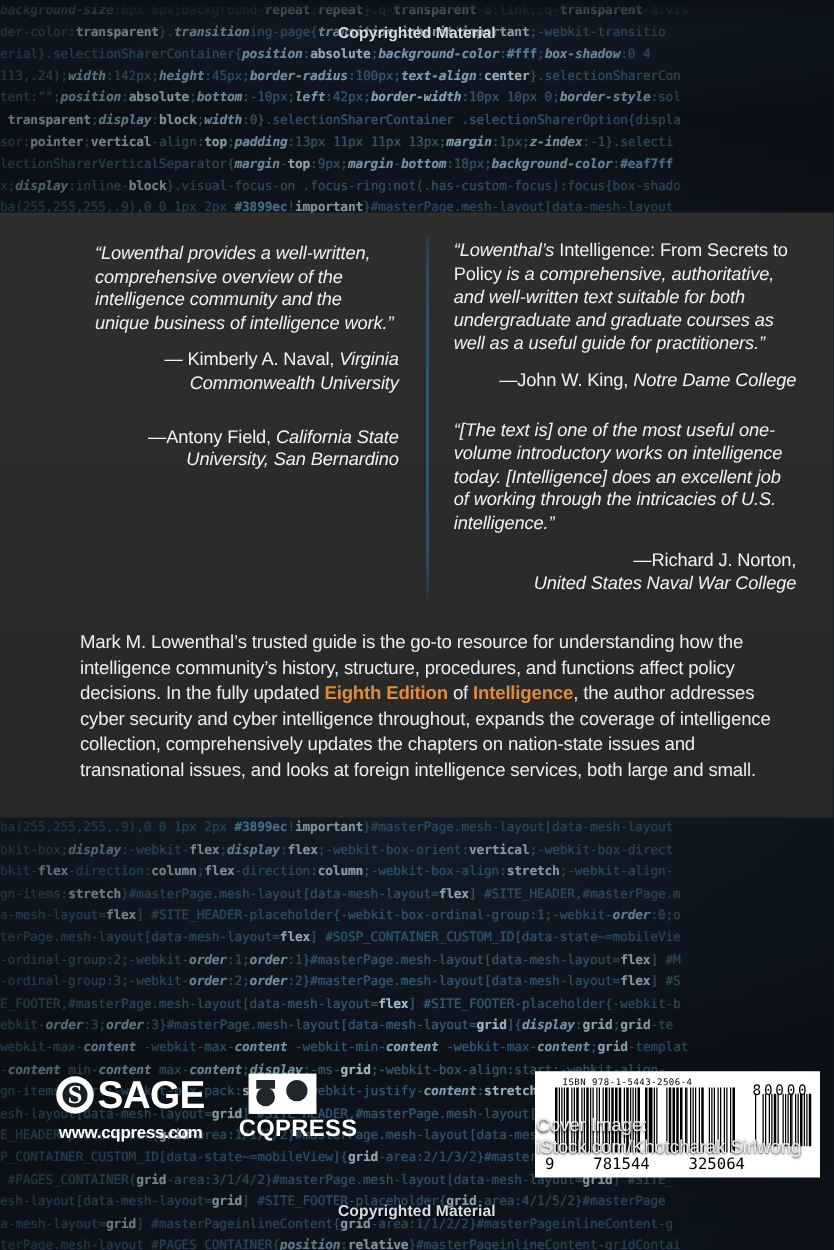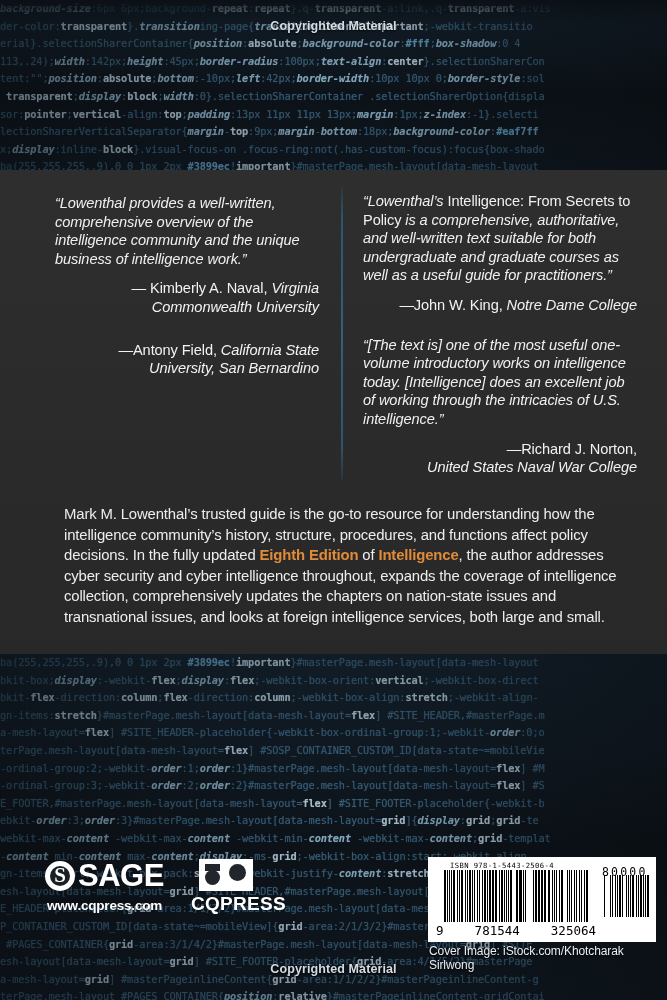--- a/index.html
+++ b/index.html
@@ -81,21 +81,21 @@
     pointer-events:none;
   }
 
   .quotes {
     position:absolute;
     left:0; top:12px;
     width:667px; height:305px;
     display:flex;
   }
   .qcol { position:relative; }
-  .qcol.left  { width:341px; padding:12px 22px 0 55px; }
+  .qcol.left  { width:341px; padding:12px 22px 0 76px; }
   .qcol.right { width:326px; padding:10px 30px 0 22px; }
 
   .divider {
     position:absolute;
     left:341px; top:6px;
     width:2px; height:293px;
     background:linear-gradient(180deg, rgba(45,85,112,.25), #2d5570 10%, #33607e 50%, #2d5570 88%, rgba(45,85,112,.2));
   }
 
   .quote {
@@ -244,22 +244,22 @@
     letter-spacing:0px;
   }
   .bc-addon-digits {
     position:absolute; left:168px; top:4px;
     font-family:"DejaVu Sans Mono", monospace;
     font-size:11.5px;
     color:#000;
     letter-spacing:2.2px;
   }
   .cover-credit {
-    position:absolute; left:429px; top:944px;
-    font-size:12px;
+    position:absolute; left:429px; top:892px;
+    font-size:15px;
     color:#e8eef2;
     letter-spacing:-0.1px;
     text-shadow:0 1px 2px rgba(0,0,0,.9);
   }
 </style>
 </head>
 <body>
 
 <div class="cover">
 

